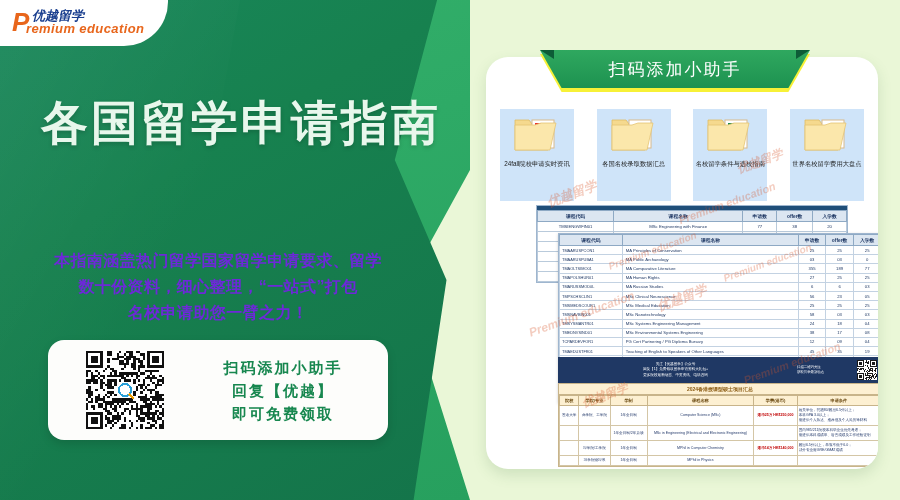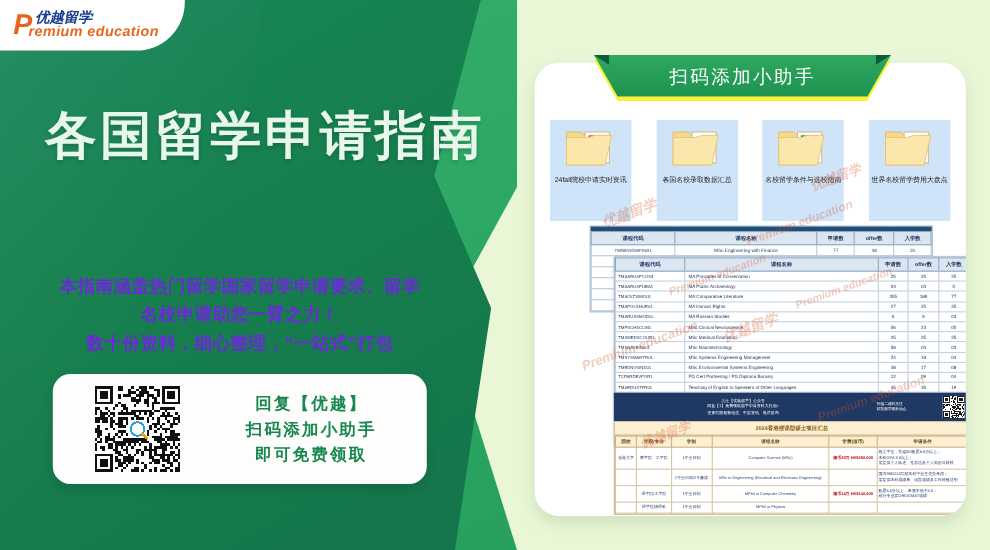--- a/index.html
+++ b/index.html
@@ -234,22 +234,22 @@
       <div class="logo-p">P</div>
       <div class="logo-cn">优越留学</div>
       <div class="logo-en">remium education</div>
     </div>
   </div>
 
   <div class="left-content">
     <div class="main-title">各国留学申请指南</div>
     <div class="body-text" id="body-text">
         <div>本指南涵盖热门留学国家留学申请要求、留学</div>
+        <div>数十份资料，细心整理，“一站式”打包</div>
         <div>名校申请助您一臂之力！</div>
-        <div>数十份资料，细心整理，“一站式”打包</div>
       </div>
   </div>
 
   <div class="qr-card">
     <div class="qr-box">
       <svg width="78" height="78" viewBox="0 0 33 33" shape-rendering="crispEdges" id="qrsvg">
           <rect x="9" y="0" width="1" height="1" fill="#101010"></rect>
           <rect x="10" y="0" width="1" height="1" fill="#101010"></rect>
           <rect x="14" y="0" width="1" height="1" fill="#101010"></rect>
           <rect x="17" y="0" width="1" height="1" fill="#101010"></rect>
@@ -695,22 +695,22 @@
           <rect x="28" y="2" width="3" height="3" fill="#101010"></rect>
           <rect x="0" y="26" width="7" height="7" fill="#101010"></rect>
           <rect x="1" y="27" width="5" height="5" fill="#fff"></rect>
           <rect x="2" y="28" width="3" height="3" fill="#101010"></rect>
           <rect x="13" y="13" width="7" height="7" fill="#ffffff"></rect>
           <circle cx="16.5" cy="16.5" r="2.6" fill="none" stroke="#2aa0d8" stroke-width="0.8"></circle>
           <path d="M18.4 18.4 L20 20" stroke="#f0a000" stroke-width="0.9" stroke-linecap="round"></path>
         </svg>
     </div>
     <div class="qr-text" id="qr-text">
+        <div>扫码添加小助手</div>
         <div>回复【优越】</div>
-        <div>扫码添加小助手</div>
         <div>即可免费领取</div>
       </div>
   </div>
 </div>
 
 <div id="right-panel">
 
   <div class="white-card">
 
     <div class="folders" id="folders">

